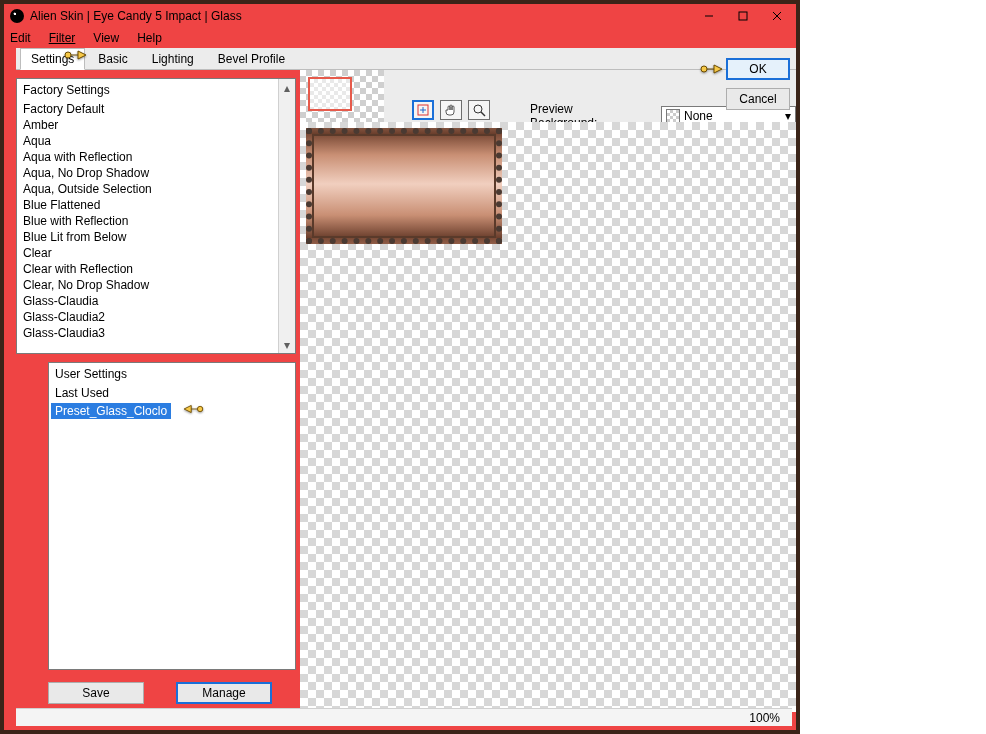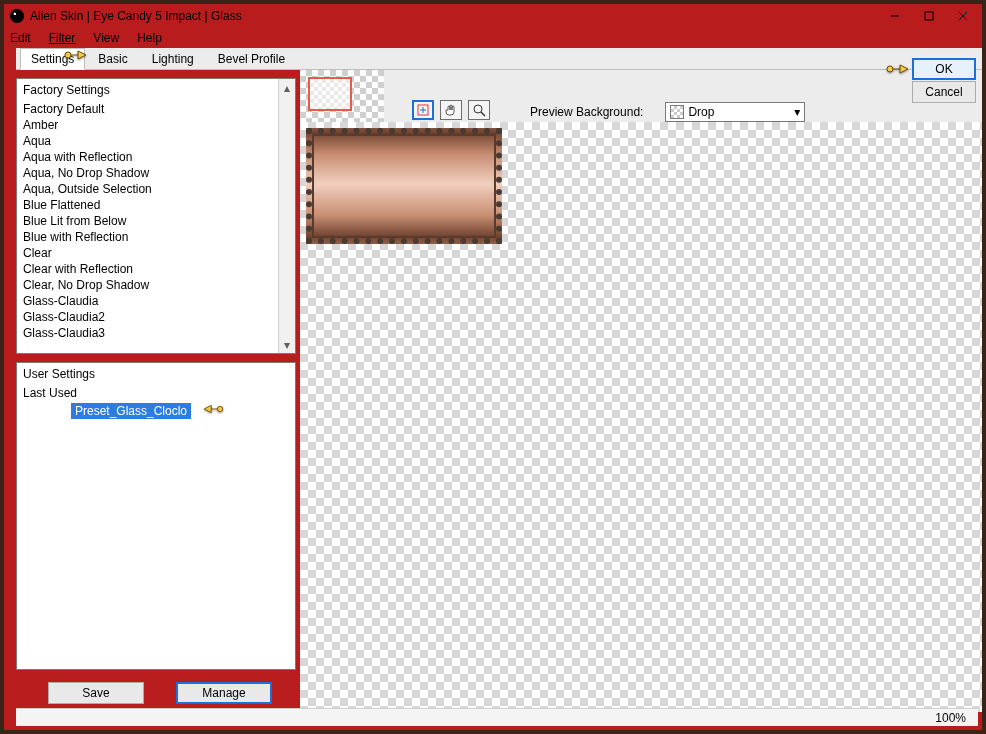--- a/index.html
+++ b/index.html
@@ -1,65 +1,65 @@
 <!DOCTYPE html>
 <html><head>
 <meta charset="utf-8">
 <style>
   * { box-sizing: border-box; margin: 0; padding: 0; }
   html, body { width: 986px; height: 734px; font-family: "Segoe UI", Tahoma, sans-serif; font-size: 12px; overflow: hidden; }
-  .outer-frame { width: 986px; height: 734px; border: 4px solid #3a2418; background: #b91c1c; position: relative; }
+  .outer-frame { width: 800px; height: 734px; border: 4px solid #3a2418; background: #ef4444; position: relative; }
   .titlebar { height: 24px; display: flex; align-items: center; padding: 0 2px; }
   .titlebar .app-icon { width: 14px; height: 14px; border-radius: 50%; background: radial-gradient(circle at 35% 35%, #fff 0 10%, #000 12% 100%); margin: 0 6px 0 4px; }
   .titlebar .title { flex: 1; font-size: 12px; }
   .win-btns { display: flex; }
   .win-btn { width: 34px; height: 22px; display: flex; align-items: center; justify-content: center; }
   .win-btn svg { width: 10px; height: 10px; }
   .menubar { height: 20px; display: flex; align-items: center; padding: 0 0; gap: 6px; }
   .menubar .menu-item { padding: 2px 6px; }
   .menubar .menu-item.filter { text-decoration: underline; }
   .pointer-hand { position: absolute; width: 24px; height: 18px; pointer-events: none; z-index: 50; }
   .tab-row { height: 22px; display: flex; align-items: flex-end; padding-left: 4px; background: #ececec; border-bottom: 1px solid #bdbdbd; position: relative; margin-left: 12px; }
   .tab { padding: 3px 10px 3px 10px; font-size: 12px; border: 1px solid transparent; border-bottom: none; margin-right: 2px; }
   .tab.active { background: #fff; border-color: #bdbdbd; border-bottom: 1px solid #fff; position: relative; top: 1px; }
-  .right-row-btns { position: absolute; right: 6px; top: 54px; display: flex; flex-direction: column; gap: 1px; align-items: flex-end; z-index: 10; }
+  .right-row-btns { position: absolute; right: 6px; top: 54px; display: flex; flex-direction: column; gap: 8px; align-items: flex-end; z-index: 10; }
   .btn { min-width: 64px; height: 22px; background: #e9e9e9; border: 1px solid #adadad; display: flex; align-items: center; justify-content: center; cursor: default; }
   .btn.ok { border: 2px solid #1a6fd8; background: #e5f1fb; }
   .content { display: flex; height: calc(100% - 24px - 20px - 22px - 18px); }
   .left-panel { width: 296px; padding: 8px 4px 6px 12px; display: flex; flex-direction: column; gap: 8px; }
   .listbox { border: 1px solid #7a7a7a; background: #fff; position: relative; }
   .listbox .scrolltrack { position: absolute; right: 0; top: 0; bottom: 0; width: 17px; background: #f0f0f0; border-left: 1px solid #d0d0d0; }
   .listbox .scroll-arrow { height: 17px; display: flex; align-items: center; justify-content: center; color: #606060; }
   .listbox .scroll-arrow.bottom { position: absolute; bottom: 0; left: 0; right: 0; }
   .listbox-head { padding: 4px 6px; font-size: 12px; cursor: default; }
   .listbox-body { padding: 0 18px 2px 2px; }
   .list-item { padding: 1px 4px; font-size: 12px; cursor: default; white-space: nowrap; }
   .list-item.selected { background: #2b7de1; color: #fff; }
   .factory-box { height: 276px; }
-  .user-box { flex: 1; min-height: 280px; }
+  .user-box { flex: 1; min-height: 280px; margin-left: 32px; }
   .btn-row { display: flex; gap: 24px; justify-content: center; padding: 4px 0 2px 0; }
   .btn-row .btn { width: 96px; margin-left: 8px; }
   .btn-row .btn.manage { border: 2px solid #1a6fd8; }
   .right-panel { flex: 1; position: relative; background: #ececec; }
   .thumb-strip { position: absolute; left: 0; top: 0; width: 84px; height: 52px; background: repeating-conic-gradient(#cfcfcf 0 25%, #fff 0 50%) 0 0/12px 12px; }
   .thumb-sel { position: absolute; left: 8px; top: 7px; width: 44px; height: 34px; border: 2px solid #e65a4b; background: repeating-conic-gradient(#e9e9e9 0 25%, #fff 0 50%) 0 0/8px 8px; }
   .toolbar-icons { position: absolute; left: 112px; top: 30px; display: flex; gap: 6px; }
   .tool-ico { width: 22px; height: 20px; border: 1px solid #6e6e6e; background: #f5f5f5; display: flex; align-items: center; justify-content: center; }
   .tool-ico.sel { border: 2px solid #1a6fd8; }
   .pv-label-row { position: absolute; left: 230px; top: 32px; display: flex; align-items: center; gap: 22px; }
   .pv-select { width: 140px; height: 20px; border: 1px solid #7a7a7a; background: #fff; display: flex; align-items: center; padding: 0 4px; gap: 4px; }
   .pv-select .swatch { width: 14px; height: 14px; border: 1px solid #7a7a7a; background: repeating-conic-gradient(#ccc 0 25%, #fff 0 50%) 0 0/6px 6px; }
   .pv-select .caret { margin-left: auto; }
   .canvas { position: absolute; left: 0; top: 52px; right: 0; bottom: 0; background: repeating-conic-gradient(#d7d7d7 0 25%, #fff 0 50%) 0 0/16px 16px; }
   .glass-rect { position: absolute; left: 6px; top: 6px; width: 196px; height: 116px; border: 6px dotted #4a3a32; background: linear-gradient(#7a4a36 0%, #c98f74 20%, #f1cfbf 48%, #c98f74 78%, #6a3e2c 100%); box-shadow: inset 0 0 0 2px #5a3a2a; }
   .watermark { position: absolute; left: -54px; top: 132px; width: 104px; height: 60px; background: repeating-linear-gradient(#555 0 1px, #ddd 1px 3px); border-radius: 2px; display: flex; align-items: center; justify-content: center; }
   .watermark .oval { width: 74px; height: 40px; border-radius: 50%; background: radial-gradient(circle at 40% 35%, #eee 0 30%, #bbb 32% 60%, #888 62% 100%); display: flex; align-items: center; justify-content: center; font-family: Georgia, serif; font-size: 11px; color: #222; }
   .statusbar { position: absolute; left: 12px; right: 4px; bottom: 4px; height: 18px; background: #f4f4f4; border-top: 1px solid #d0d0d0; display: flex; align-items: center; justify-content: flex-end; padding: 0 12px; font-size: 12px; }
   .hand-svg { filter: drop-shadow(0 1px 1px rgba(0,0,0,.4)); }
-  .user-item-row { display: flex; align-items: center; gap: 10px; justify-content: center; }
+  .user-item-row { display: flex; align-items: center; gap: 10px; }
 </style>
 </head>
 <body>
 
 <div class="outer-frame">
 
   <div class="titlebar">
     <div class="app-icon"></div>
     <div class="title">Alien Skin | Eye Candy 5 Impact | Glass</div>
     <div class="win-btns">
@@ -127,22 +127,22 @@
         </div>
         <div class="listbox-head">Factory Settings</div>
         <div class="listbox-body">
           <div class="list-item">Factory Default</div>
           <div class="list-item">Amber</div>
           <div class="list-item">Aqua</div>
           <div class="list-item">Aqua with Reflection</div>
           <div class="list-item">Aqua, No Drop Shadow</div>
           <div class="list-item">Aqua, Outside Selection</div>
           <div class="list-item">Blue Flattened</div>
+          <div class="list-item">Blue with Reflection</div>
           <div class="list-item">Blue Lit from Below</div>
-          <div class="list-item">Blue with Reflection</div>
           <div class="list-item">Clear</div>
           <div class="list-item">Clear with Reflection</div>
           <div class="list-item">Clear, No Drop Shadow</div>
           <div class="list-item">Glass-Claudia</div>
           <div class="list-item">Glass-Claudia2</div>
           <div class="list-item">Glass-Claudia3</div>
         </div>
       </div>
 
       <div class="listbox user-box">
@@ -187,21 +187,21 @@
           <svg width="14" height="14" viewBox="0 0 14 14">
               <circle cx="6" cy="6" r="4" fill="none" stroke="#333"></circle>
               <line x1="9" y1="9" x2="13" y2="13" stroke="#333" stroke-width="1.5"></line>
             </svg>
         </div>
       </div>
       <div class="pv-label-row">
         <span>Preview Background:</span>
         <div class="pv-select">
           <div class="swatch"></div>
-          <span>Drop</span>
+          <span>None</span>
           <span class="caret">▾</span>
         </div>
       </div>
 
       <div class="canvas">
         <div class="glass-rect"></div>
       </div>
     </div>
   </div>
 

